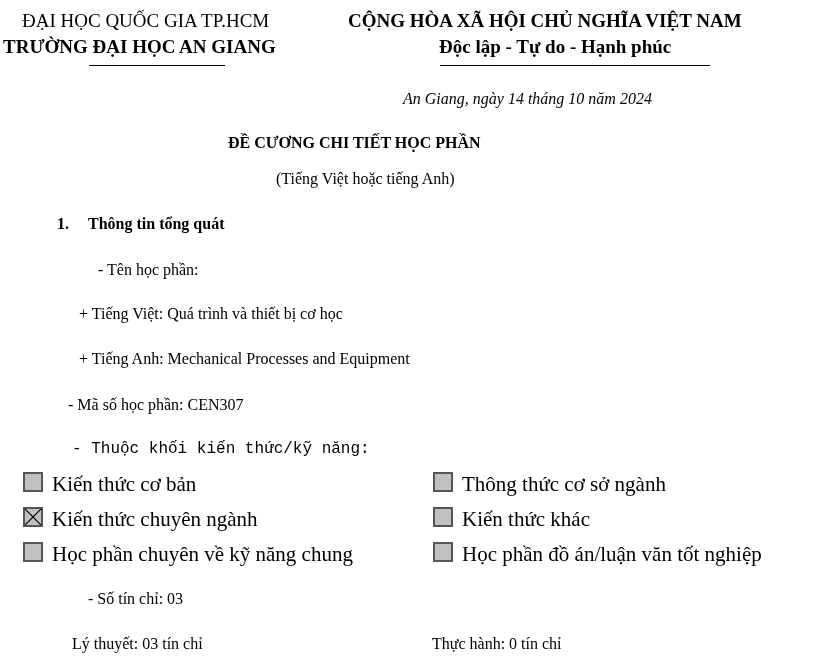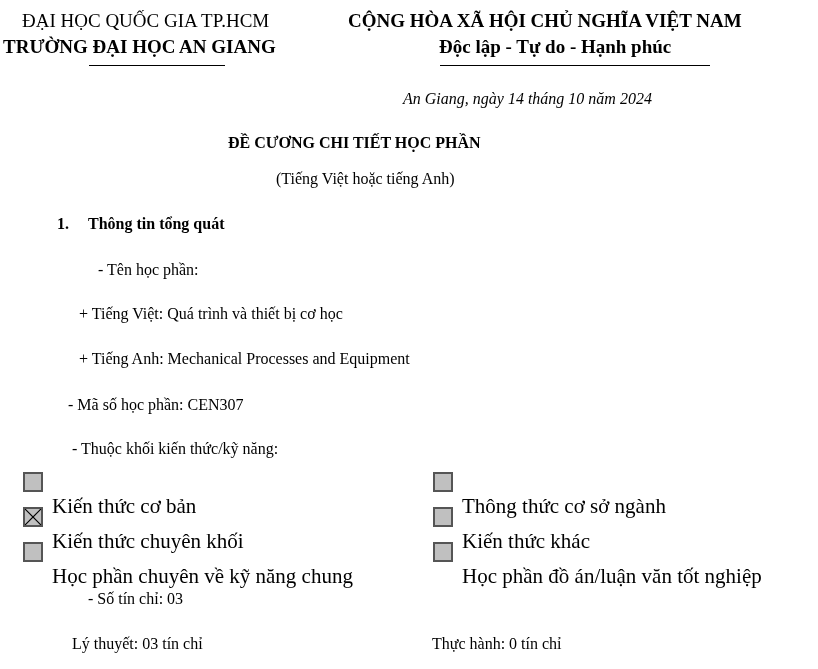--- a/index.html
+++ b/index.html
@@ -7,21 +7,21 @@
          font-family: "Liberation Serif", "DejaVu Serif", serif; color: #000; }
   .abs { position: absolute; white-space: nowrap; }
   .hdr { font-size: 19px; line-height: 26px; }
   .b { font-weight: bold; }
   .it { font-style: italic; }
   .t { font-size: 16px; line-height: 26px; }
   .rule { position: absolute; height: 1px; background: #000; }
   .cb { position: absolute; width: 20px; height: 20px; box-sizing: border-box;
         border: 2px solid #555; background: #c0c0c0; }
   .cb svg { position: absolute; left: 0; top: 0; width: 16px; height: 16px; }
-  .cblabel { position: absolute; font-size: 21px; line-height: 26px; white-space: nowrap; margin-top: 22px; }
+  .cblabel { position: absolute; font-size: 21px; line-height: 26px; white-space: nowrap; }
 </style>
 </head>
 <body>
 
 <div class="abs hdr" style="left:22px; top:8px;">ĐẠI HỌC QUỐC GIA TP.HCM</div>
 <div class="abs hdr b" style="left:3px; top:34px;">TRƯỜNG ĐẠI HỌC AN GIANG</div>
 <div class="rule" style="left:89px; top:65px; width:136px;"></div>
 
 <div class="abs hdr b" style="left:348px; top:8px;text-align:right;">CỘNG HÒA XÃ HỘI CHỦ NGHĨA VIỆT NAM</div>
 <div class="abs hdr b" style="left:439px; top:34px;">Độc lập - Tự do - Hạnh phúc</div>
@@ -32,35 +32,35 @@
 <div class="abs t b" style="left:228px; top:130px;">ĐỀ CƯƠNG CHI TIẾT HỌC PHẦN</div>
 <div class="abs t" style="left:276px; top:166px;">(Tiếng Việt hoặc tiếng Anh)</div>
 
 <div class="abs t b" style="left:57px; top:211px;">1.</div>
 <div class="abs t b" style="left:88px; top:211px;">Thông tin tổng quát</div>
 
 <div class="abs t" style="left:66px; top:257px;margin-left:32px;">- Tên học phần:</div>
 <div class="abs t" style="left:79px; top:301px;">+ Tiếng Việt: Quá trình và thiết bị cơ học</div>
 <div class="abs t" style="left:79px; top:346px;">+ Tiếng Anh: Mechanical Processes and Equipment</div>
 <div class="abs t" style="left:68px; top:392px;text-align:center;">- Mã số học phần: CEN307</div>
-<div class="abs t" style="left:72px; top:436px;">- Thuộc khối kiến thức/kỹ năng:</div>
+<div class="abs t" style="left:72px; top:436px;font-family:Liberation Mono, monospace;">- Thuộc khối kiến thức/kỹ năng:</div>
 
 <div class="cb" style="left:23px; top:472px;"></div>
 <div class="cblabel" style="left:52px; top:471px;">Kiến thức cơ bản</div>
 
 <div class="cb" style="left:433px; top:472px;"></div>
 <div class="cblabel" style="left:462px; top:471px;">Thông thức cơ sở ngành</div>
 
 <div class="cb" style="left:23px; top:507px;">
   <svg viewBox="0 0 16 16">
     <line x1="0" y1="0" x2="16" y2="16" stroke="#000" stroke-width="1.2"></line>
     <line x1="16" y1="0" x2="0" y2="16" stroke="#000" stroke-width="1.2"></line>
   </svg>
 </div>
-<div class="cblabel" style="left:52px; top:506px;">Kiến thức chuyên khối</div>
+<div class="cblabel" style="left:52px; top:506px;">Kiến thức chuyên ngành</div>
 
 <div class="cb" style="left:433px; top:507px;"></div>
 <div class="cblabel" style="left:462px; top:506px;">Kiến thức khác</div>
 
 <div class="cb" style="left:23px; top:542px;"></div>
 <div class="cblabel" style="left:52px; top:541px;">Học phần chuyên về kỹ năng chung</div>
 
 <div class="cb" style="left:433px; top:542px;"></div>
 <div class="cblabel" style="left:462px; top:541px;">Học phần đồ án/luận văn tốt nghiệp</div>
 

